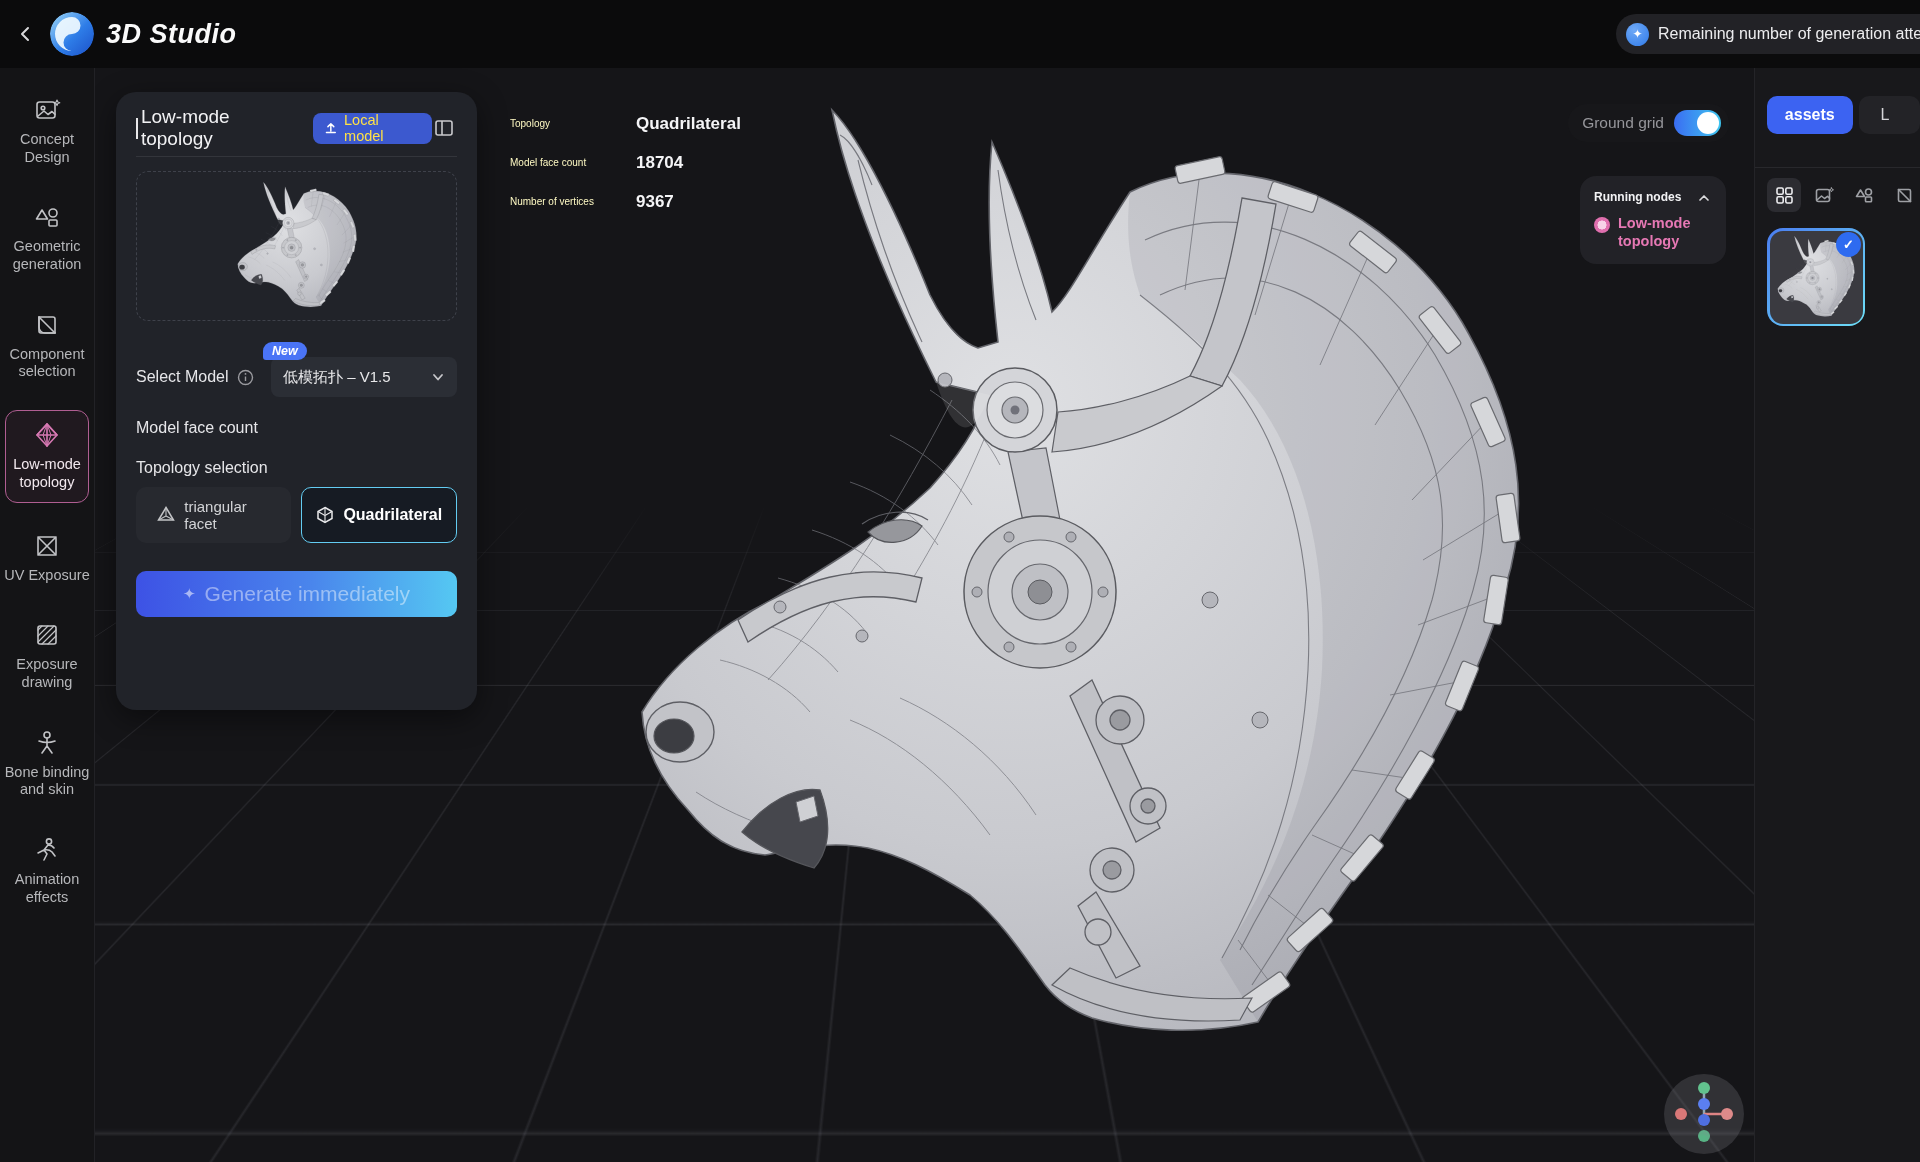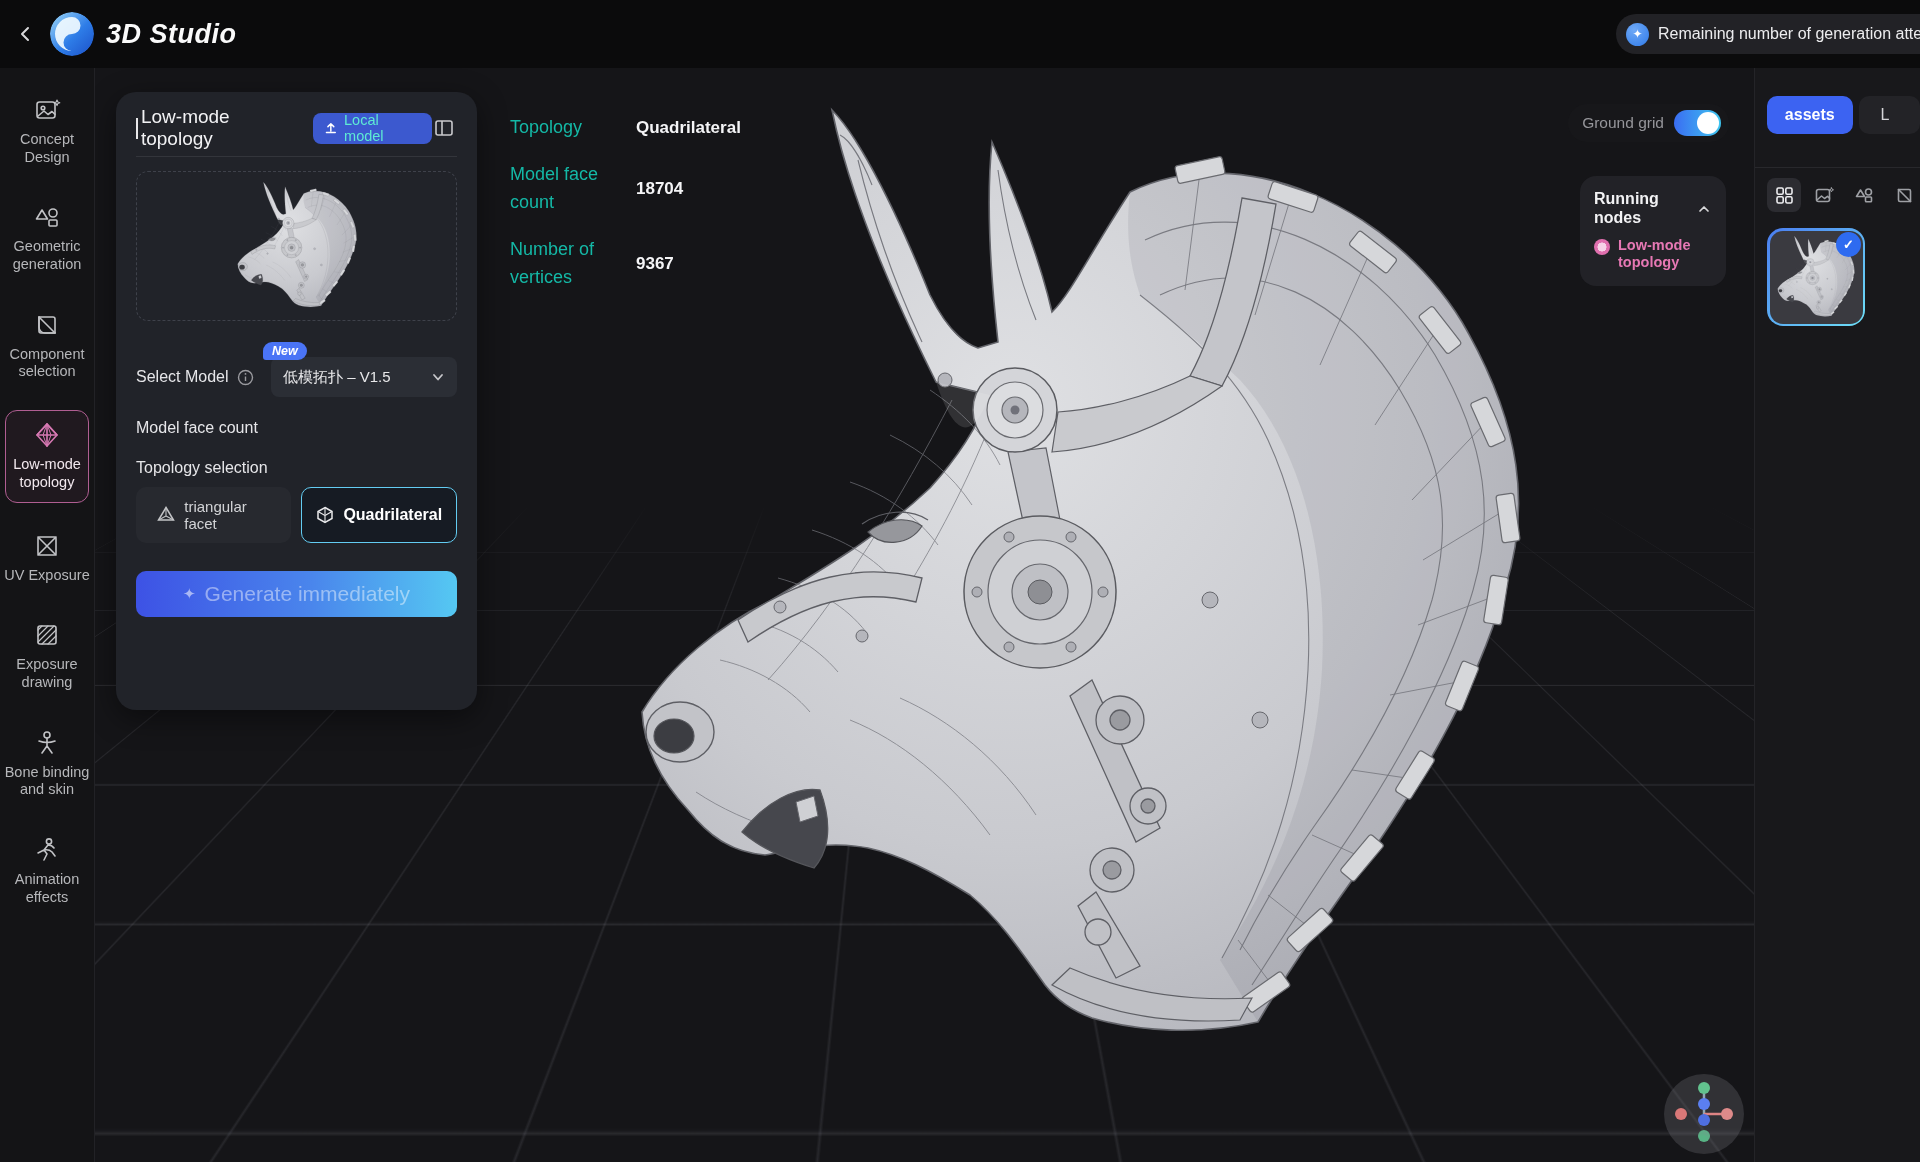--- a/index.html
+++ b/index.html
@@ -37,30 +37,30 @@
       repeating-linear-gradient(to bottom, rgba(130,132,142,.20) 0 1px, transparent 1px 92px),
       repeating-linear-gradient(to right, rgba(130,132,142,.16) 0 1px, transparent 1px 118px);
     transform:perspective(820px) rotateX(63deg); transform-origin:50% 0;
     -webkit-mask-image:linear-gradient(to bottom, transparent 0, #000 14%);
             mask-image:linear-gradient(to bottom, transparent 0, #000 14%); }
 
   .model-svg { position:absolute; left:505px; top:12px; width:960px; height:1000px; }
 
   
   .stats { position:absolute; left:415px; top:46px; display:grid; grid-template-columns:126px auto; row-gap:19px; align-items:center; }
-  .stats .s-label { font-size:18px; color:#14b8a6; line-height:1.55; }
+  .stats .s-label { font-size:10px; color:#fef9c3; line-height:1.55; }
   .stats .s-value { font-size:17px; color:#f4f4f6; font-weight:600; }
 
   
   .panel { position:absolute; left:21px; top:24px; width:361px; height:618px; background:#212329;
     border-radius:20px; padding:20px; box-shadow:0 8px 30px rgba(0,0,0,.45); z-index:20; }
   .panel-head { display:flex; align-items:center; height:32px; }
   .cursor-bar { width:2px; height:21px; background:#e8e8ea; margin-right:3px; }
   .panel-title { font-size:19px; color:#f2f2f4; font-weight:500; }
-  .local-btn { margin-left:10px; height:31px; padding:0 11px; border-radius:8px; background:#3c59cf; color:#5eead4;
+  .local-btn { margin-left:10px; height:31px; padding:0 11px; border-radius:8px; background:#3c59cf; color:#fde047;
     font-size:14.5px; display:flex; align-items:center; gap:6px; cursor:pointer; }
   .collapse-btn { margin-left:auto; width:26px; height:26px; display:flex; align-items:center; justify-content:center; cursor:pointer; }
   .panel-div { height:1px; background:#33353b; margin-top:12px; }
   .thumb-box { margin-top:14px; height:150px; border:1.5px dashed #3e414a; border-radius:12px;
     display:flex; align-items:center; justify-content:center; }
   .select-row { margin-top:36px; display:flex; align-items:center; gap:8px; }
   .select-label { font-size:16px; color:#e6e6e9; }
   .info-ico { width:17px; height:17px; flex:0 0 auto; }
   .dropdown { position:relative; margin-left:auto; width:186px; height:40px; background:#2b2e35; border-radius:8px;
     display:flex; align-items:center; padding:0 12px; cursor:pointer; }
@@ -86,21 +86,21 @@
 
   
   .ground-row { position:absolute; right:25px; top:36px; height:38px; padding:0 8px 0 14px; border-radius:19px;
     background:rgba(24,24,27,.65); display:flex; align-items:center; gap:10px; }
   .ground-lbl { font-size:15.5px; color:#96969b; }
   .toggle { width:47px; height:26px; border-radius:13px; background:linear-gradient(90deg,#3a6df2,#3fc6f0); position:relative; cursor:pointer; }
   .toggle .knob { position:absolute; right:2px; top:2px; width:22px; height:22px; border-radius:50%; background:#fff; }
 
   .run-card { position:absolute; right:28px; top:108px; width:146px; background:#222227; border-radius:16px; padding:14px; }
   .run-title-row { display:flex; }
-  .run-title { font-size:16px; font-weight:700; line-height:1.18; color:#f2f2f4; }
+  .run-title { font-size:12px; font-weight:700; line-height:1.18; color:#f2f2f4; }
   .run-chev { margin-left:auto; align-self:center; }
   .run-item { margin-top:9px; display:flex; gap:8px; align-items:flex-start; cursor:pointer; }
   .run-dot { width:16px; height:16px; border-radius:50%; margin-top:2px; flex:0 0 auto;
     background:radial-gradient(circle, #f7d2e7 0 38%, #e06fae 42% 100%); }
   .run-lbl { font-size:14.5px; font-weight:700; color:#e678b4; line-height:1.22; }
 
   
   .btoolbar { position:absolute; left:830px; top:1030px; height:48px; border-radius:14px; background:rgba(27,27,31,.96);
     display:flex; align-items:center; gap:13px; padding:0 14px; }
   .sphere { width:26px; height:26px; border-radius:50%; cursor:pointer;

